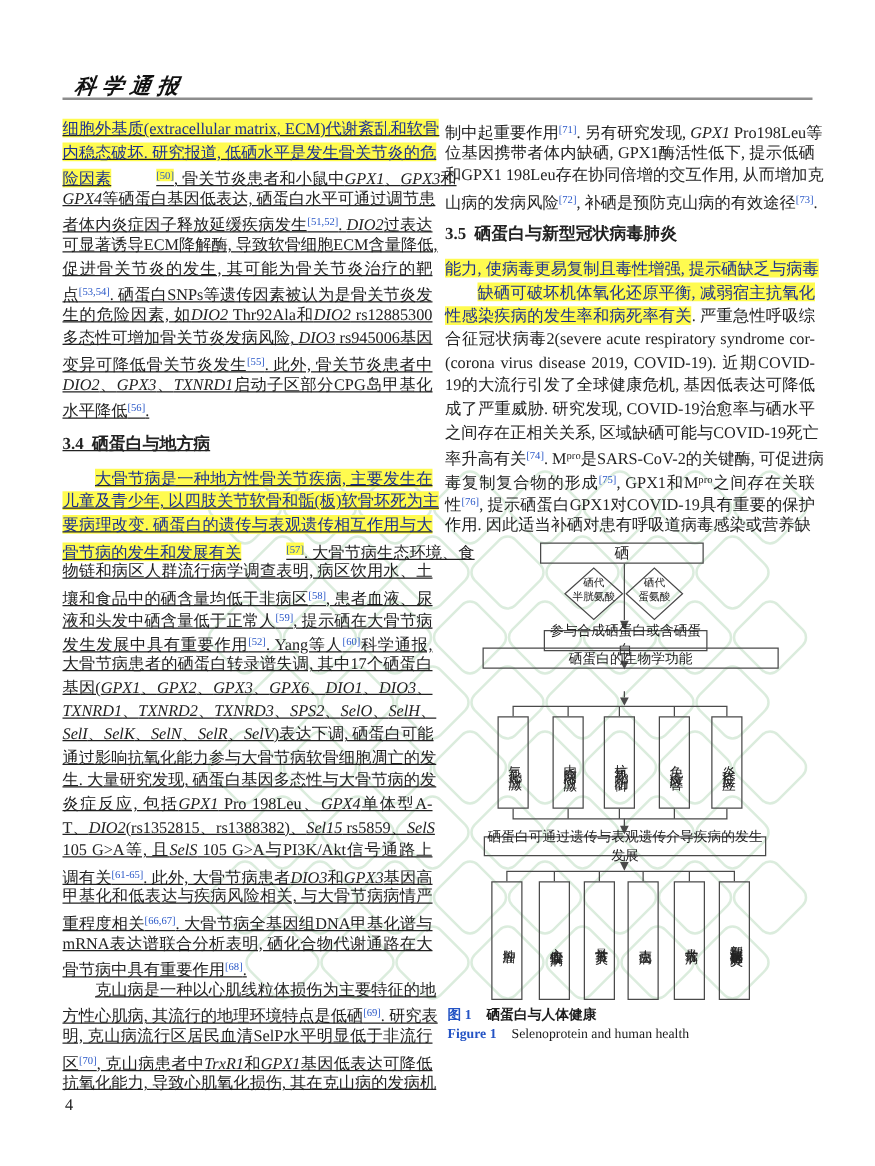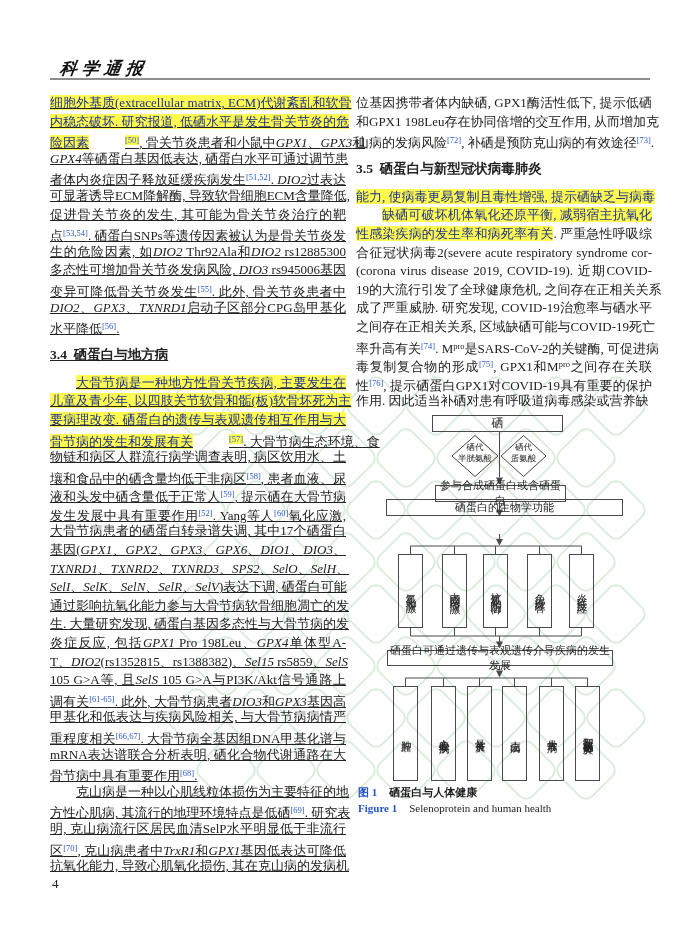--- a/index.html
+++ b/index.html
@@ -126,21 +126,21 @@
       <div class="line"><span class="it">DIO2</span><span>、</span><span class="it">GPX3</span><span>、</span><span class="it">TXNRD1</span><span>启动子区部分CPG岛甲基化</span></div>
       <div class="line last"><span>水平降低</span><span class="sup">[56]</span><span>.</span></div>
       <div class="heading">3.4  硒蛋白与地方病</div>
       <div class="line ind"><span class="hl">大骨节病是一种地方性骨关节疾病, 主要发生在</span></div>
       <div class="line"><span class="hl">儿童及青少年, 以四肢关节软骨和骺(板)软骨坏死为主</span></div>
       <div class="line"><span class="hl">要病理改变. 硒蛋白的遗传与表观遗传相互作用与大</span></div>
       <div class="line"><span class="hl">骨节病的发生和发展有关</span><span class="hl sup">[57]</span><span>. 大骨节病生态环境、食</span></div>
       <div class="line"><span>物链和病区人群流行病学调查表明, 病区饮用水、土</span></div>
       <div class="line"><span>壤和食品中的硒含量均低于非病区</span><span class="sup">[58]</span><span>, 患者血液、尿</span></div>
       <div class="line"><span>液和头发中硒含量低于正常人</span><span class="sup">[59]</span><span>, 提示硒在大骨节病</span></div>
-      <div class="line"><span>发生发展中具有重要作用</span><span class="sup">[52]</span><span>. Yang等人</span><span class="sup">[60]</span><span>氧化应激,</span></div>
+      <div class="line"><span>发生发展中具有重要作用</span><span class="sup">[52]</span><span>. Yang等人</span><span class="sup">[60]</span><span>科学通报,</span></div>
       <div class="line"><span>大骨节病患者的硒蛋白转录谱失调, 其中17个硒蛋白</span></div>
       <div class="line"><span>基因(</span><span class="it">GPX1</span><span>、</span><span class="it">GPX2</span><span>、</span><span class="it">GPX3</span><span>、</span><span class="it">GPX6</span><span>、</span><span class="it">DIO1</span><span>、</span><span class="it">DIO3</span><span>、</span></div>
       <div class="line"><span class="it">TXNRD1</span><span>、</span><span class="it">TXNRD2</span><span>、</span><span class="it">TXNRD3</span><span>、</span><span class="it">SPS2</span><span>、</span><span class="it">SelO</span><span>、</span><span class="it">SelH</span><span>、</span></div>
       <div class="line"><span class="it">SelI</span><span>、</span><span class="it">SelK</span><span>、</span><span class="it">SelN</span><span>、</span><span class="it">SelR</span><span>、</span><span class="it">SelV</span><span>)表达下调, 硒蛋白可能</span></div>
       <div class="line"><span>通过影响抗氧化能力参与大骨节病软骨细胞凋亡的发</span></div>
       <div class="line"><span>生. 大量研究发现, 硒蛋白基因多态性与大骨节病的发</span></div>
       <div class="line"><span>炎症反应, 包括</span><span class="it">GPX1</span><span> Pro 198Leu、</span><span class="it">GPX4</span><span>单体型A-</span></div>
       <div class="line"><span>T、</span><span class="it">DIO2</span><span>(rs1352815、rs1388382)、</span><span class="it">Sel15</span><span> rs5859、</span><span class="it">SelS</span></div>
       <div class="line"><span>105 G&gt;A等, 且</span><span class="it">SelS</span><span> 105 G&gt;A与PI3K/Akt信号通路上</span></div>
       <div class="line"><span>调有关</span><span class="sup">[61-65]</span><span>. 此外, 大骨节病患者</span><span class="it">DIO3</span><span>和</span><span class="it">GPX3</span><span>基因高</span></div>
@@ -148,30 +148,31 @@
       <div class="line"><span>重程度相关</span><span class="sup">[66,67]</span><span>. 大骨节病全基因组DNA甲基化谱与</span></div>
       <div class="line"><span>mRNA表达谱联合分析表明, 硒化合物代谢通路在大</span></div>
       <div class="line last"><span>骨节病中具有重要作用</span><span class="sup">[68]</span><span>.</span></div>
       <div class="line ind"><span>克山病是一种以心肌线粒体损伤为主要特征的地</span></div>
       <div class="line"><span>方性心肌病, 其流行的地理环境特点是低硒</span><span class="sup">[69]</span><span>. 研究表</span></div>
       <div class="line"><span>明, 克山病流行区居民血清SelP水平明显低于非流行</span></div>
       <div class="line"><span>区</span><span class="sup">[70]</span><span>, 克山病患者中</span><span class="it">TrxR1</span><span>和</span><span class="it">GPX1</span><span>基因低表达可降低</span></div>
       <div class="line"><span>抗氧化能力, 导致心肌氧化损伤, 其在克山病的发病机</span></div>
     </div>
   <div class="col col-right" id="col-right">
+      <div class="line"><span>制中起重要作用</span><span class="sup">[71]</span><span>. 另有研究发现, </span><span class="it">GPX1</span><span> Pro198Leu等</span></div>
       <div class="line"><span>位基因携带者体内缺硒, GPX1酶活性低下, 提示低硒</span></div>
       <div class="line"><span>和GPX1 198Leu存在协同倍增的交互作用, 从而增加克</span></div>
       <div class="line last"><span>山病的发病风险</span><span class="sup">[72]</span><span>, 补硒是预防克山病的有效途径</span><span class="sup">[73]</span><span>.</span></div>
       <div class="heading">3.5  硒蛋白与新型冠状病毒肺炎</div>
       <div class="line"><span class="hl">能力, 使病毒更易复制且毒性增强, 提示硒缺乏与病毒</span></div>
       <div class="line ind"><span class="hl">缺硒可破坏机体氧化还原平衡, 减弱宿主抗氧化</span></div>
       <div class="line"><span class="hl">性感染疾病的发生率和病死率有关</span><span>. 严重急性呼吸综</span></div>
       <div class="line"><span>合征冠状病毒2(severe acute respiratory syndrome cor-</span></div>
       <div class="line"><span>(corona virus disease 2019, COVID-19). 近期COVID-</span></div>
-      <div class="line"><span>19的大流行引发了全球健康危机, 之间存在正相关关系</span></div>
+      <div class="line"><span>19的大流行引发了全球健康危机, 基因低表达可降低</span></div>
       <div class="line"><span>成了严重威胁. 研究发现, COVID-19治愈率与硒水平</span></div>
       <div class="line"><span>之间存在正相关关系, 区域缺硒可能与COVID-19死亡</span></div>
       <div class="line"><span>率升高有关</span><span class="sup">[74]</span><span>. M</span><span class="supk">pro</span><span>是SARS-CoV-2的关键酶, 可促进病</span></div>
       <div class="line"><span>毒复制复合物的形成</span><span class="sup">[75]</span><span>, GPX1和M</span><span class="supk">pro</span><span>之间存在关联</span></div>
       <div class="line"><span>性</span><span class="sup">[76]</span><span>, 提示硒蛋白GPX1对COVID-19具有重要的保护</span></div>
       <div class="line last"><span>作用. 因此适当补硒对患有呼吸道病毒感染或营养缺</span></div>
       <div class="figure">
         <svg class="fig-svg" width="300" height="372" viewBox="0 0 300 372">
           <g stroke="#4a4a4a" stroke-width="1" fill="none">
             <line x1="143.5" y1="21" x2="143.5" y2="66"></line>

